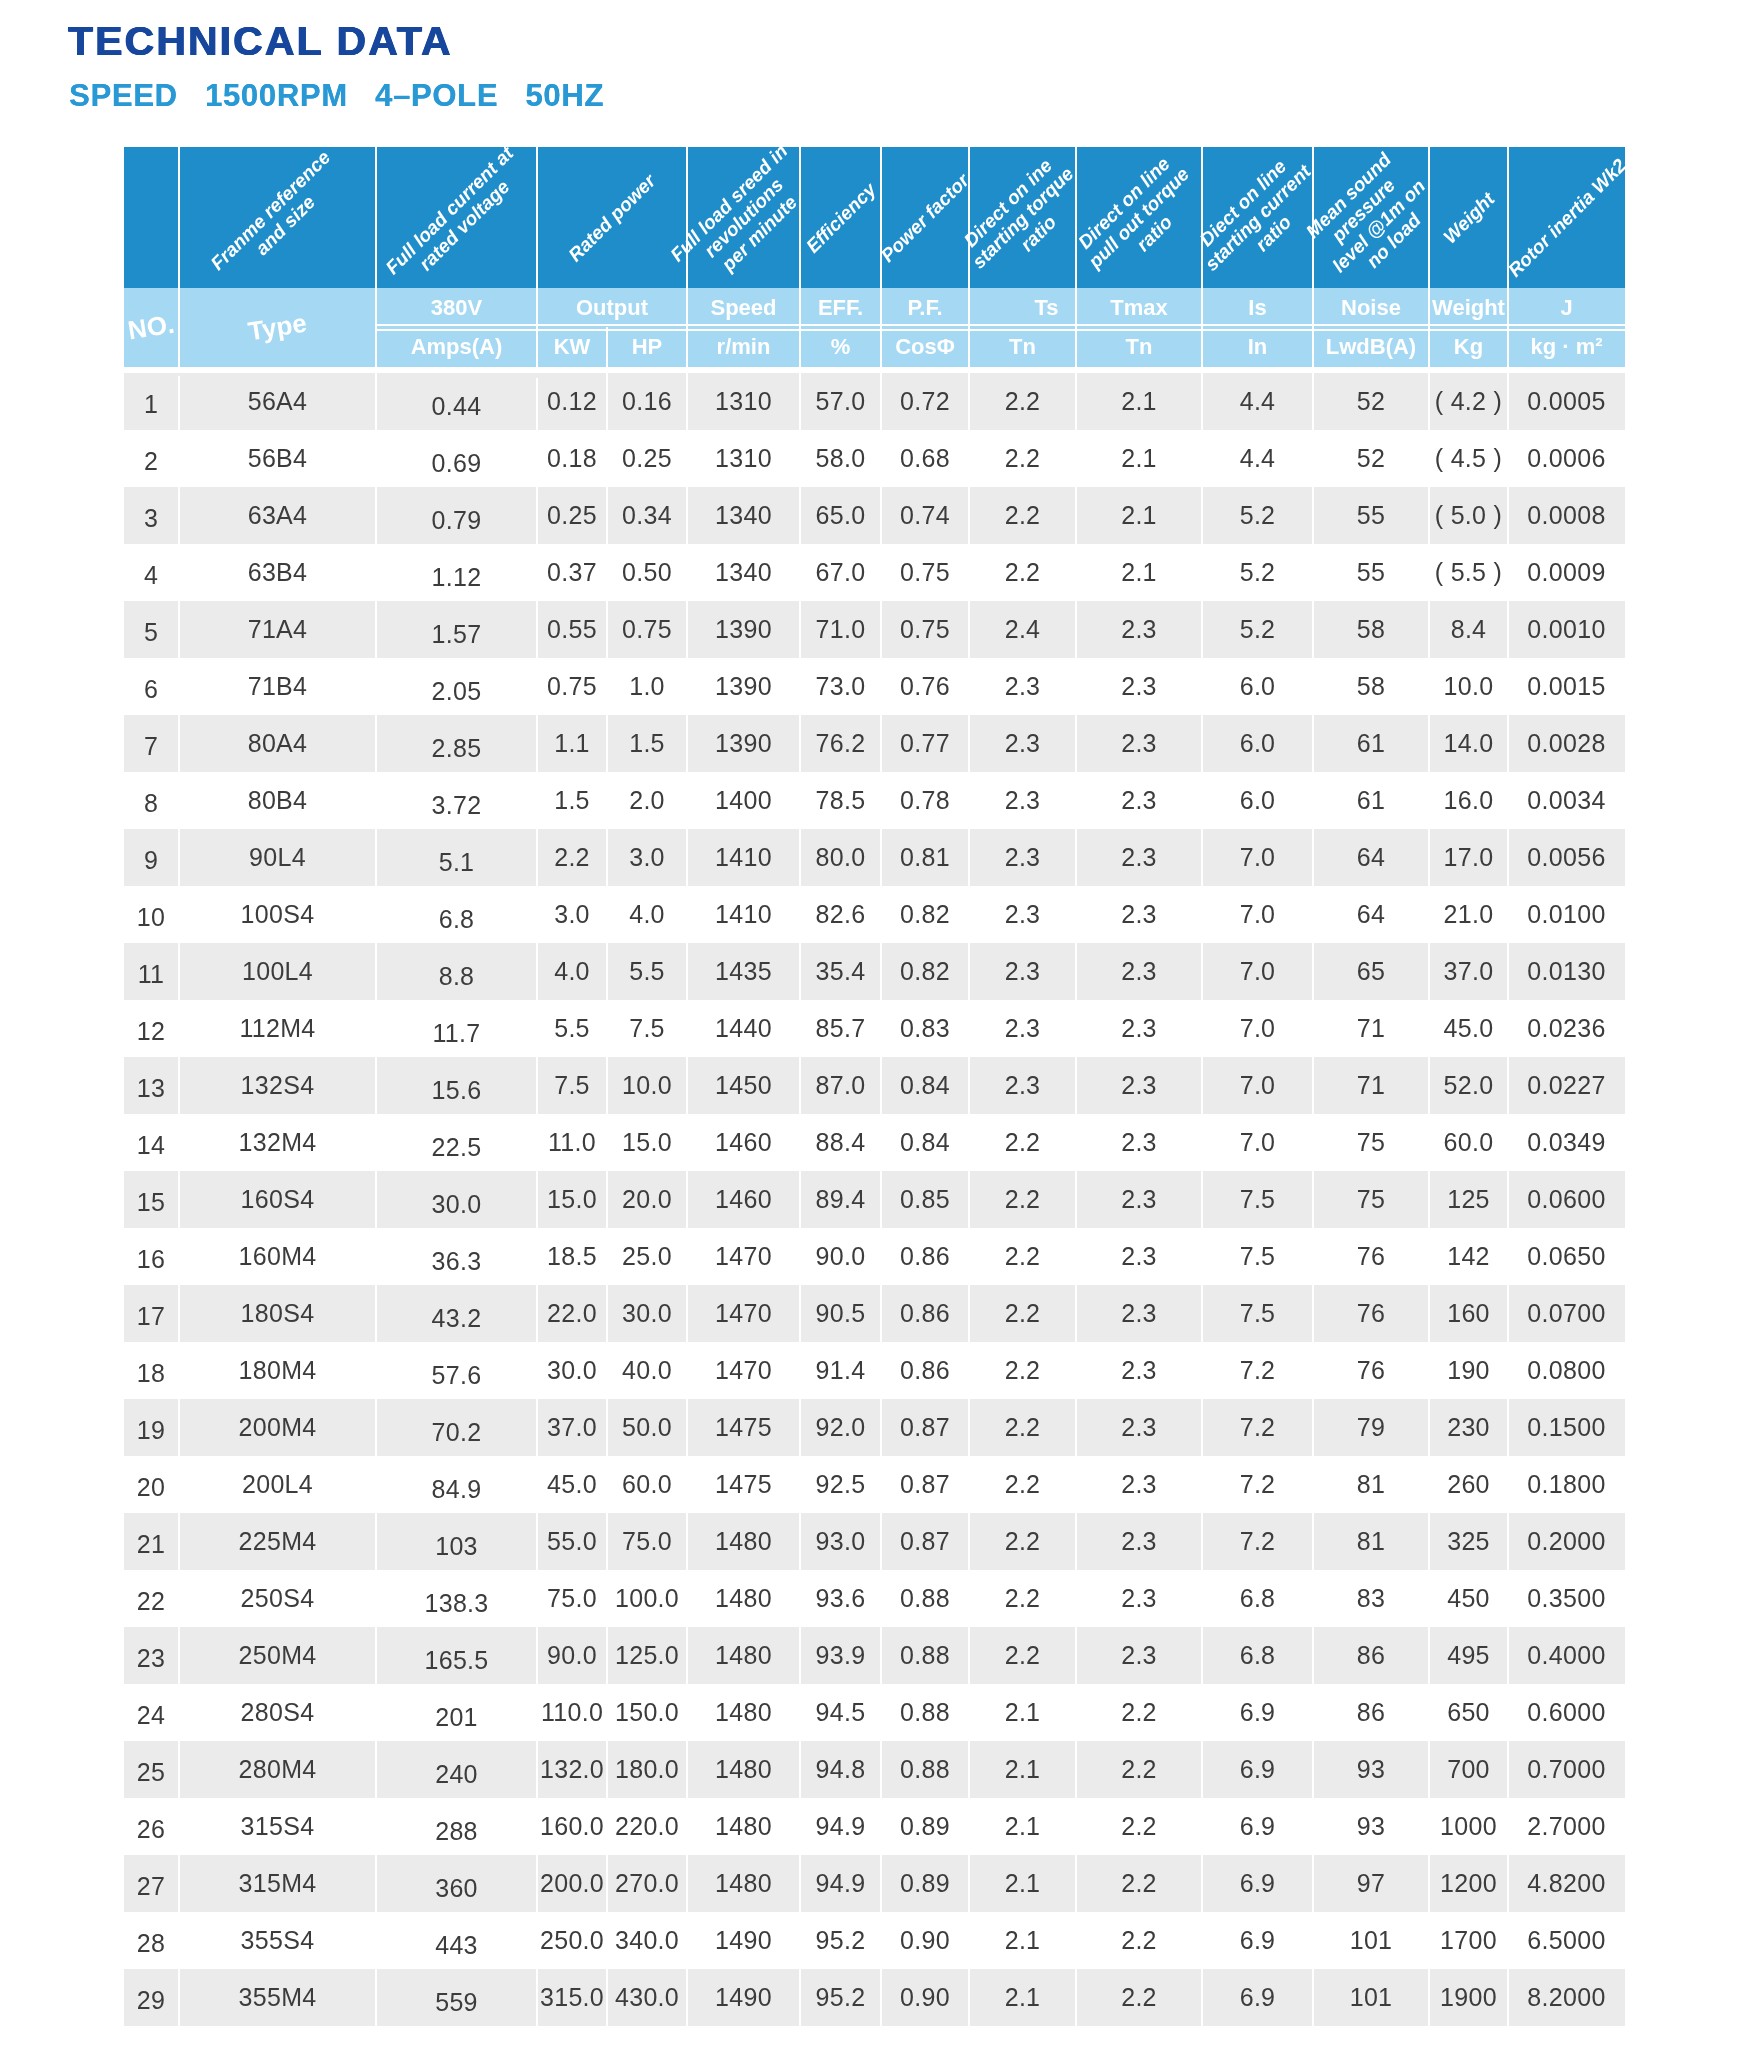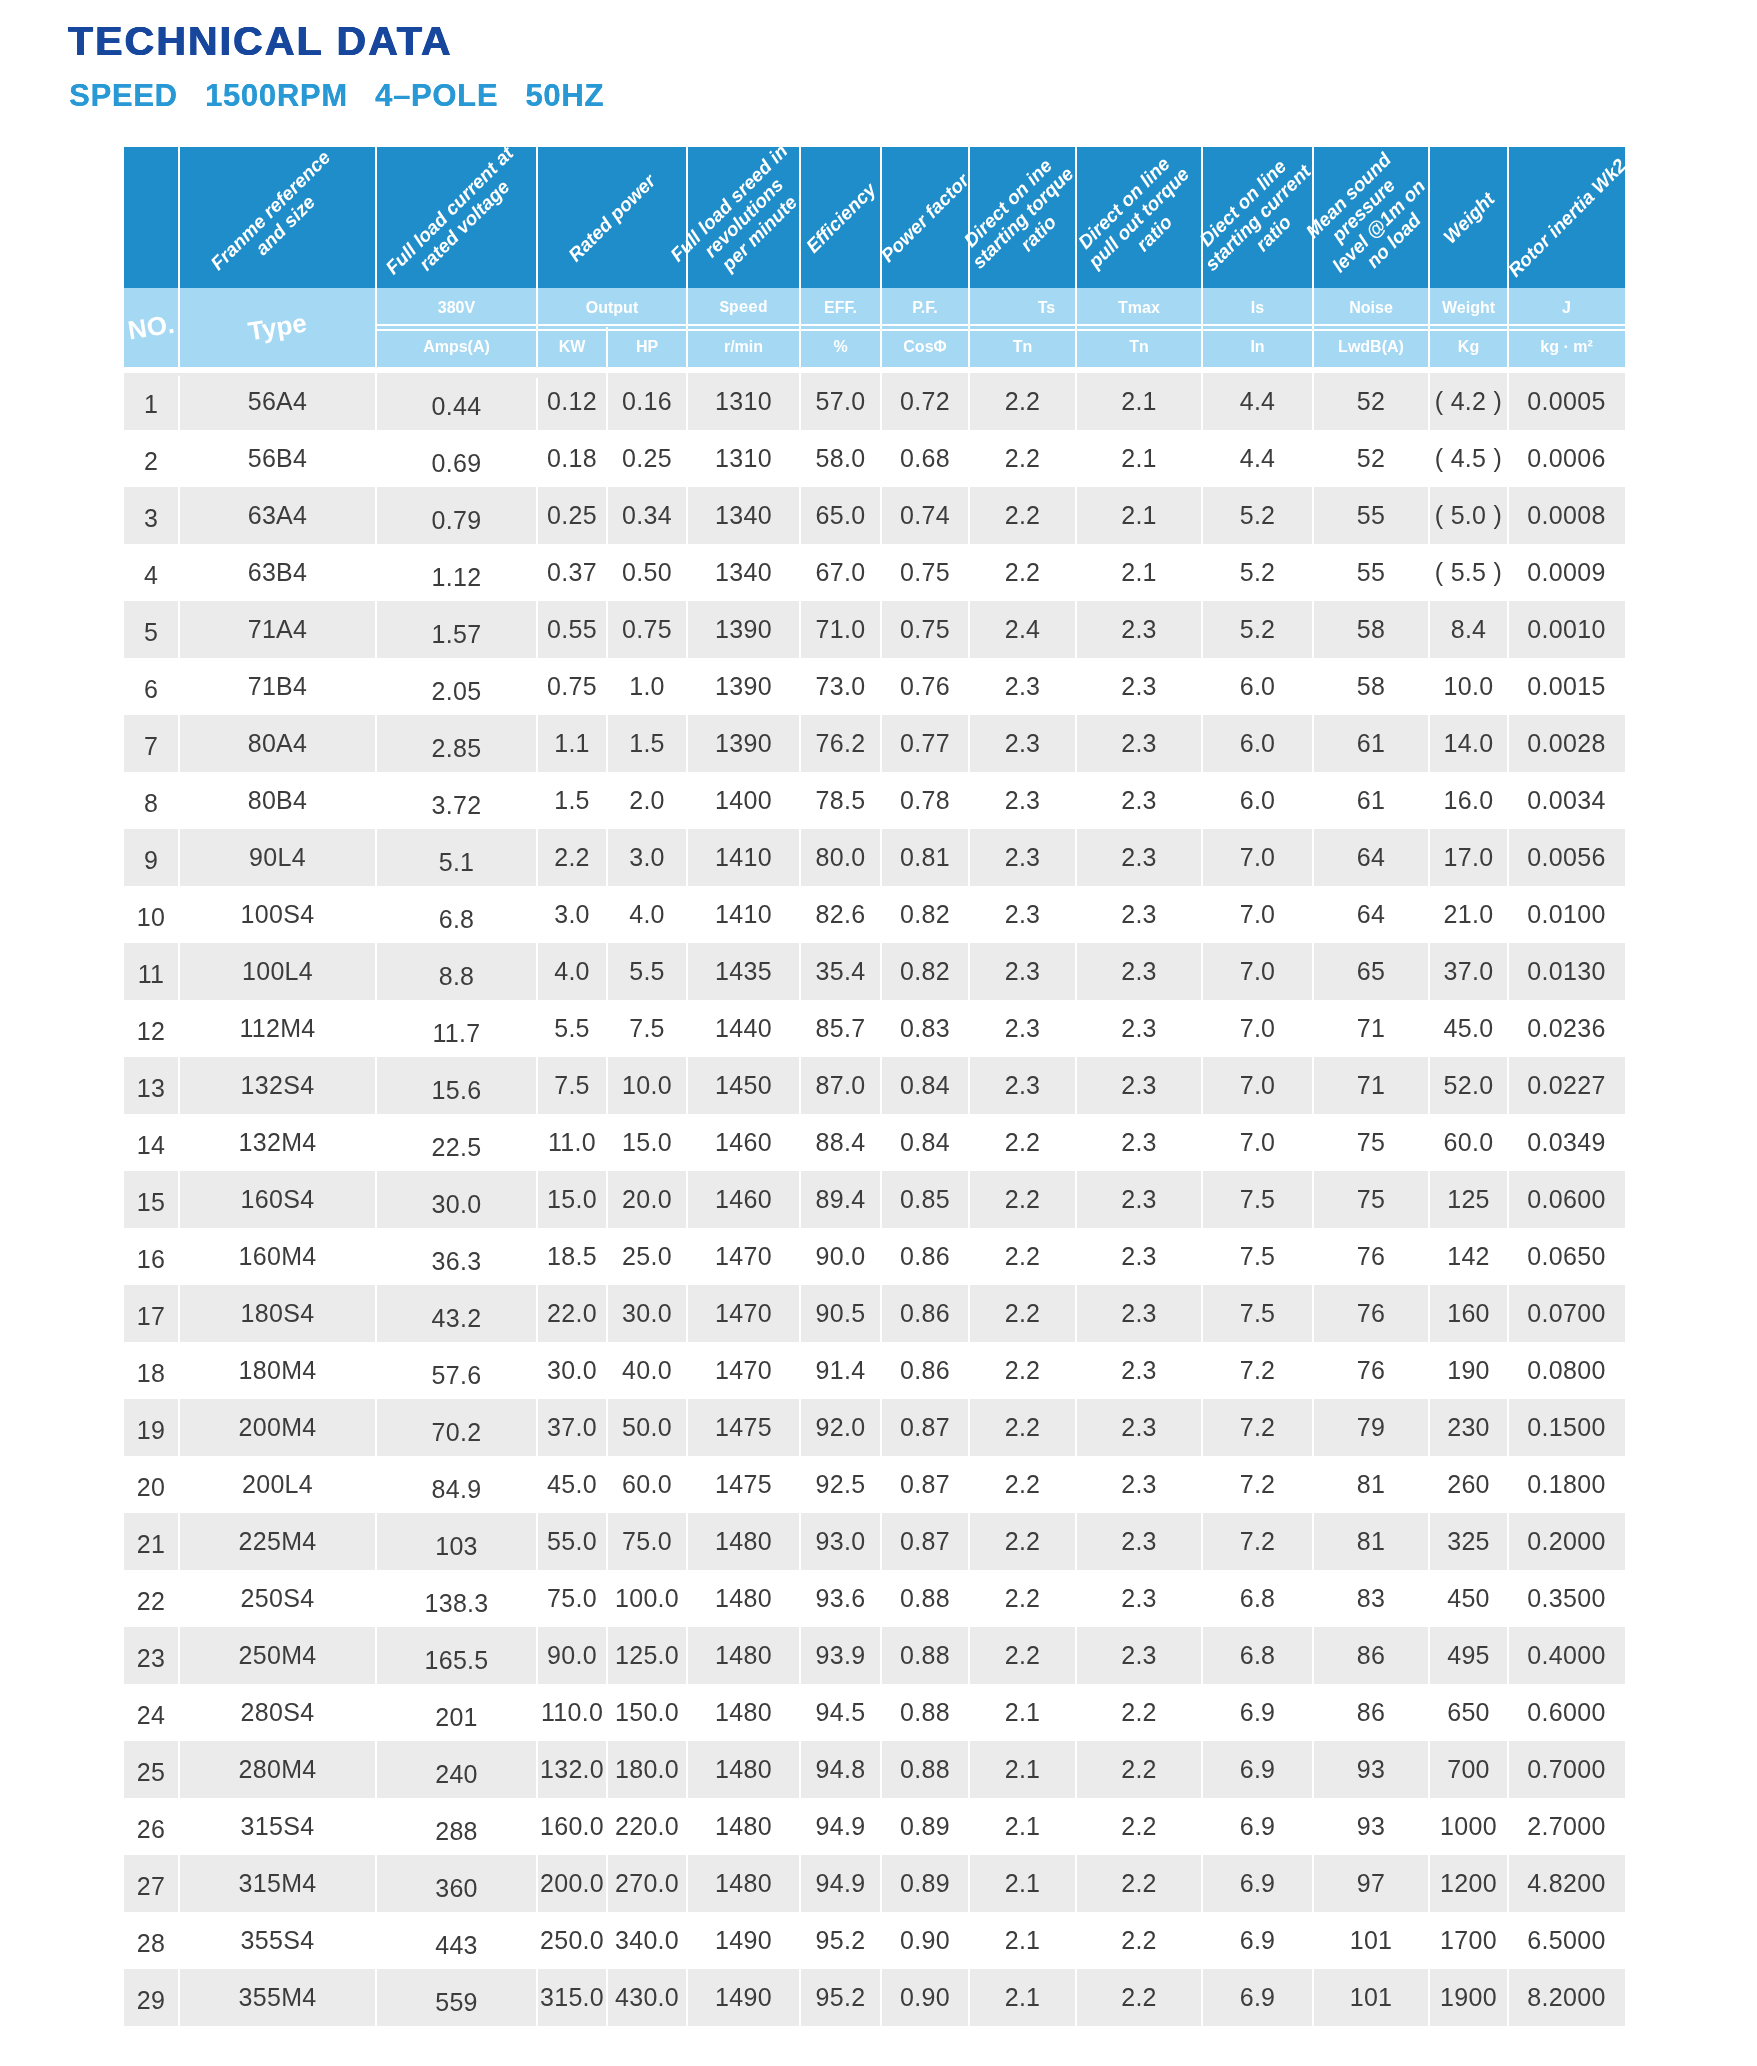--- a/index.html
+++ b/index.html
@@ -18,21 +18,21 @@
   .rot-cell{position:relative;border-right:2.1px solid #ffffff;}
   .rot-cell.last{border-right:none;}
   .rot-label{position:absolute;left:50%;top:50%;
              transform:translate(-50%,-50%) rotate(-45deg);
              color:#ffffff;font-weight:bold;font-style:italic;font-size:19px;line-height:1.12;
              text-align:center;white-space:pre-line;width:max-content;}
   
   .thead-sub{position:relative;display:grid;grid-template-columns:var(--cols);
              grid-template-rows:39px 40px;background:#a5d8f3;margin-top:0;}
   .sh{display:flex;align-items:center;justify-content:center;color:#ffffff;font-weight:bold;
-      font-size:16px;border-right:2.1px solid #ffffff;}
+      font-size:22px;border-right:2.1px solid #ffffff;}
   .sh.last{border-right:none;}
   .sh.tall{grid-row:1/3;font-size:26px;}
   .sh.tall .tilt{display:inline-block;transform:rotate(-9deg);}
   .divider{position:absolute;left:253px;right:0;height:2.1px;background:#ffffff;}
   .divider.d1{top:36px;}
   .divider.d2{top:41px;}
   
   .tbody{margin-top:5.6px;}
   .trow{display:grid;grid-template-columns:var(--cols);height:57px;background:#ffffff;}
   .trow:nth-child(odd){background:#ebebeb;}
@@ -111,21 +111,21 @@
     <div class="thead-sub">
       <div class="sh tall" style="grid-column:1;">
           <span class="tilt">NO.</span>
         </div>
       <div class="sh tall" style="grid-column:2;">
           <span class="tilt">Type</span>
         </div>
 
       <div class="sh" style="grid-column:3;grid-row:1;">380V</div>
       <div class="sh" style="grid-column:4 / span 2;grid-row:1;">Output</div>
-      <div class="sh" style="grid-column:6;grid-row:1;font-family:Liberation Mono, monospace;">Speed</div>
+      <div class="sh" style="grid-column:6;grid-row:1;">Speed</div>
       <div class="sh" style="grid-column:7;grid-row:1;">EFF.</div>
       <div class="sh" style="grid-column:8;grid-row:1;">P.F.</div>
       <div class="sh" style="grid-column:9;grid-row:1;padding-left:48px;">Ts</div>
       <div class="sh" style="grid-column:10;grid-row:1;">Tmax</div>
       <div class="sh" style="grid-column:11;grid-row:1;">Is</div>
       <div class="sh" style="grid-column:12;grid-row:1;">Noise</div>
       <div class="sh" style="grid-column:13;grid-row:1;">Weight</div>
       <div class="sh last" style="grid-column:14;grid-row:1;">J</div>
 
       <div class="sh" style="grid-column:3;grid-row:2;">Amps(A)</div>

